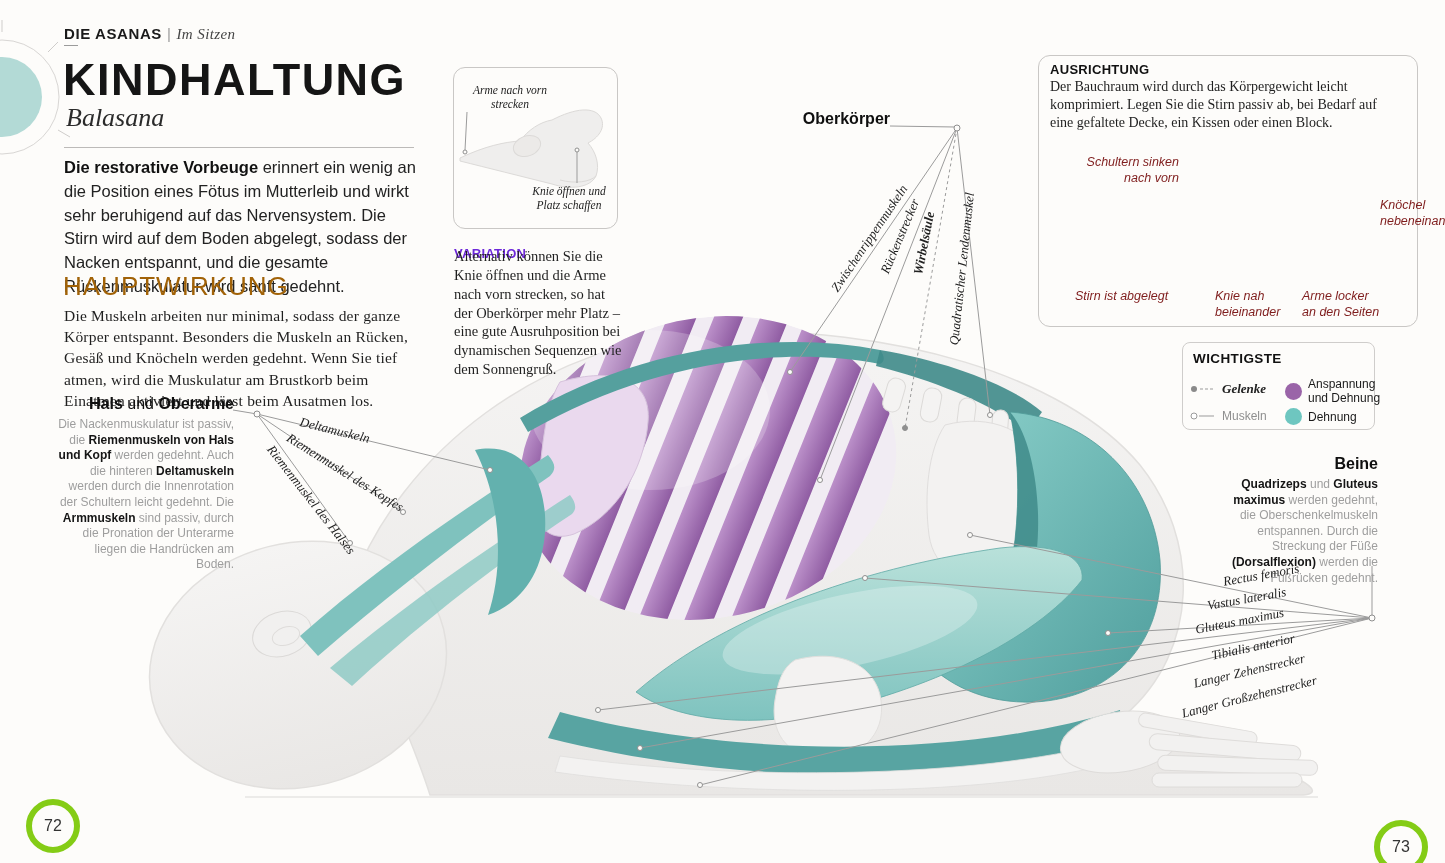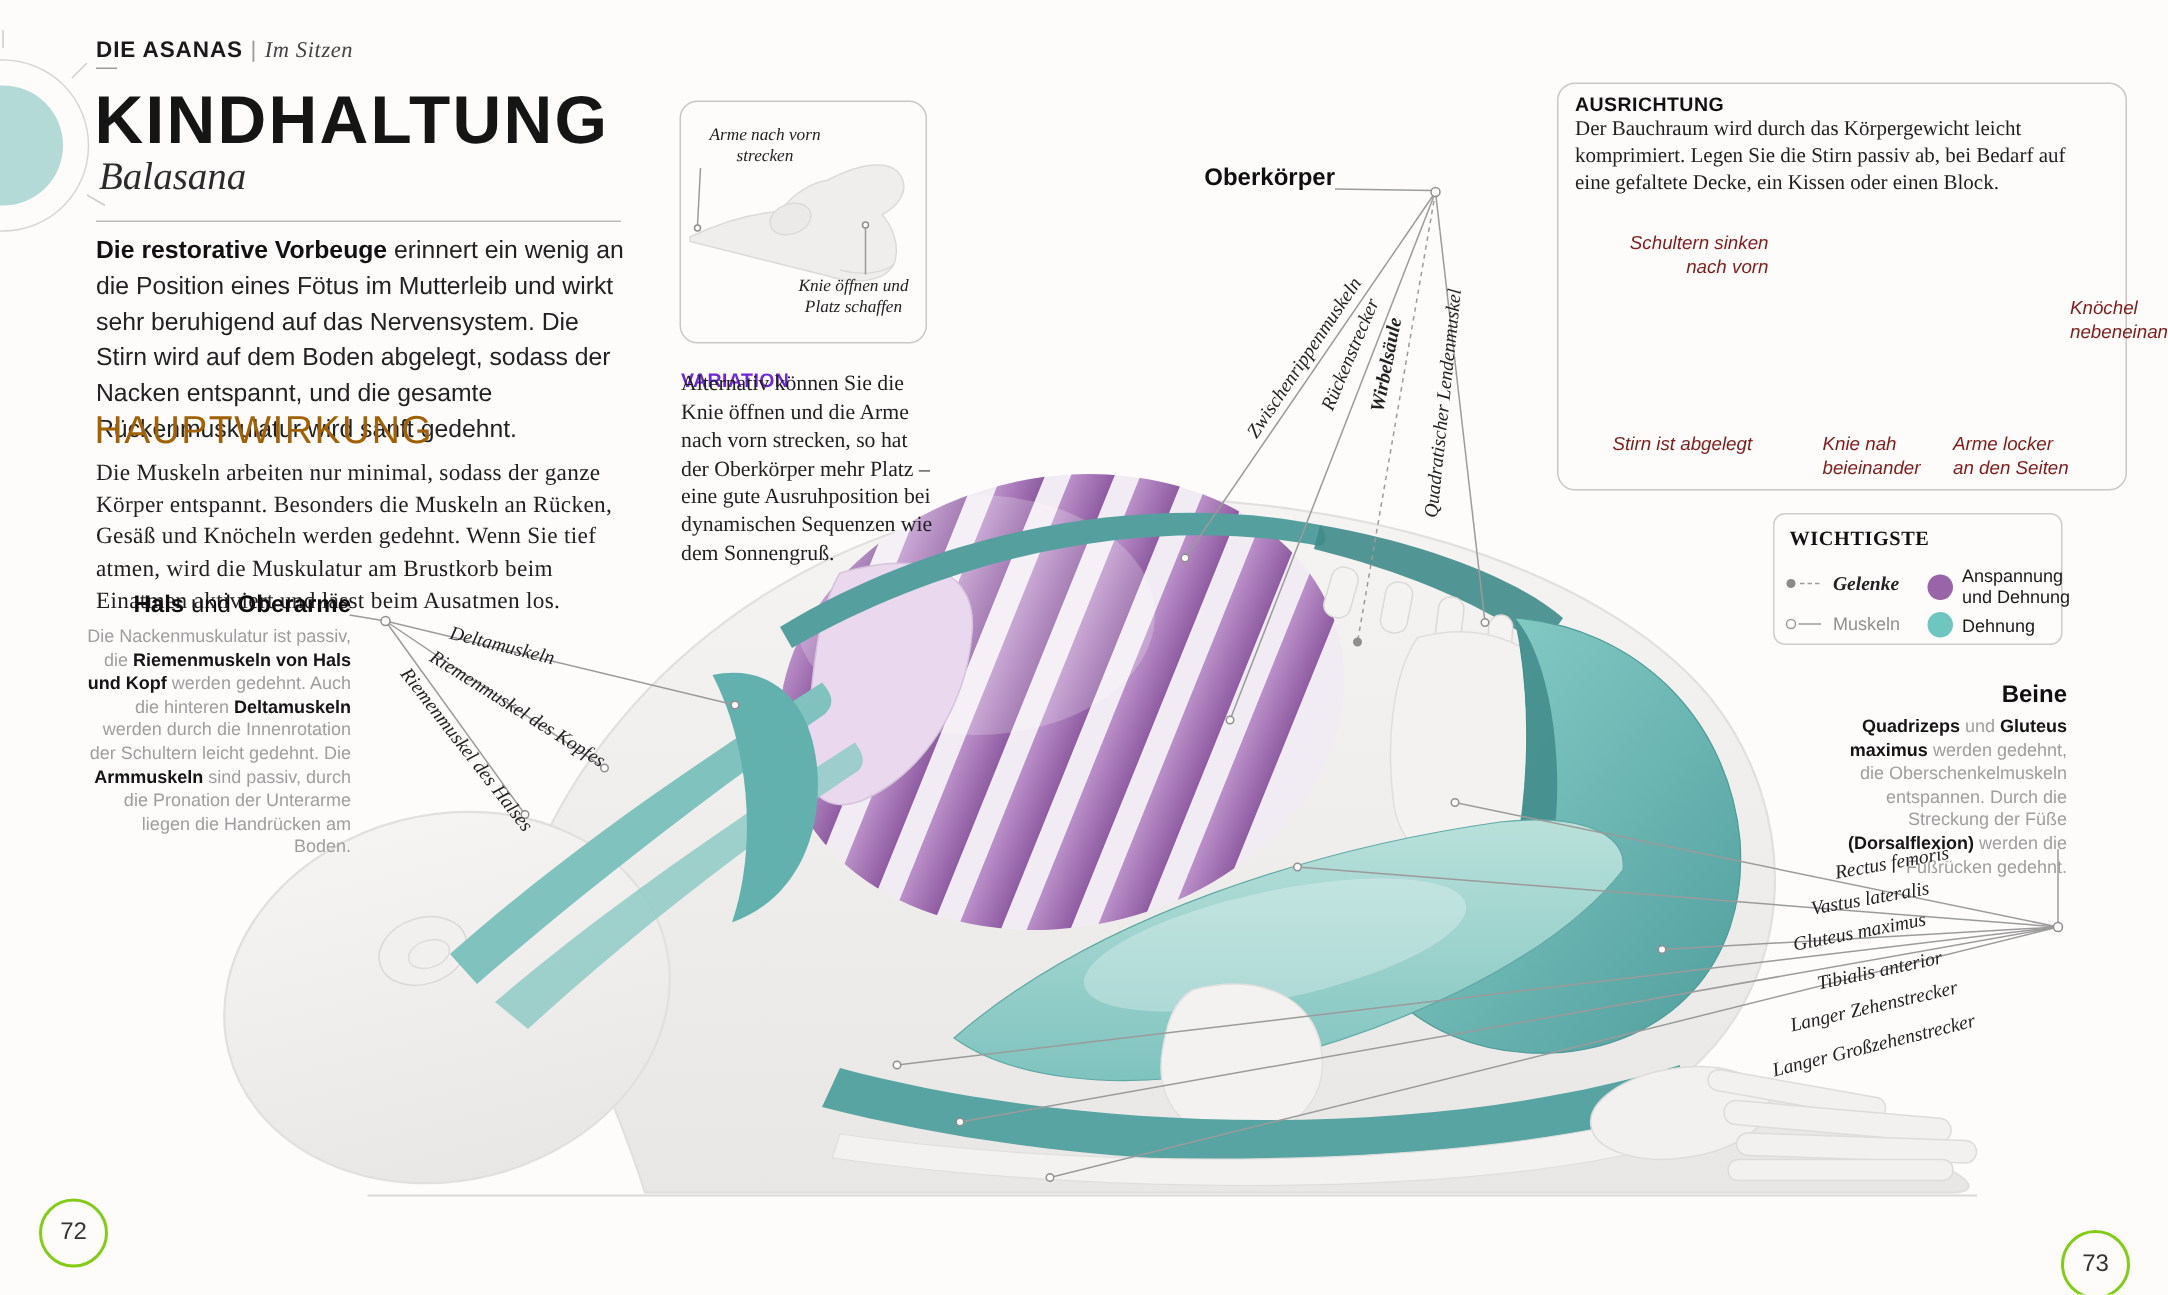--- a/index.html
+++ b/index.html
@@ -51,30 +51,30 @@
   .aus-box{left:1038px;top:55px;width:378px;height:270px;border:1.2px solid #c9c7c5;
            border-radius:12px;background:#fdfcfa;}
   .aus-heading{left:1050px;top:62px;font-size:13px;font-weight:700;letter-spacing:.3px;color:#111;}
   .aus-body{left:1050px;top:78px;width:342px;font-family:"Liberation Serif",serif;
             font-size:14px;line-height:1.28;color:#1f1f1f;}
   .aus-label{font-family:Liberation Sans, sans-serif;font-style:italic;font-size:12.5px;
              line-height:1.25;color:#7f1d1d;margin-left:33px;}
   
   .legend-box{left:1182px;top:342px;width:191px;height:86px;border:1.2px solid #cfcdcb;
               border-radius:8px;background:#fdfcfa;}
-  .legend-title{left:1193px;top:351px;font-size:13.5px;font-weight:700;letter-spacing:.4px;color:#111;font-family:Liberation Serif, serif;}
+  .legend-title{left:1193px;top:351px;font-size:13.5px;font-weight:700;letter-spacing:.4px;color:#111;}
   .legend-item{display:flex;align-items:center;gap:6px;margin-top:13px;}
   .legend-gelenke{left:1190px;top:368px;font-family:"Liberation Serif",serif;font-style:italic;
                   font-weight:700;font-size:13px;color:#222;}
   .legend-muskeln{left:1190px;top:396px;font-size:12px;color:#8f8f8f;}
   .swatch{width:17px;height:17px;border-radius:50%;flex:0 0 auto;}
   .legend-sw1{left:1285px;top:364px;font-size:12px;line-height:1.2;color:#1a1a1a;}
   .legend-sw2{left:1285px;top:395px;font-size:12px;color:#1a1a1a;}
   
-  .page-circle{width:42px;height:42px;border:2px solid #84cc16;border-radius:50%;
+  .page-circle{width:42px;height:42px;border:6px solid #84cc16;border-radius:50%;
                text-align:center;line-height:42px;font-size:16px;color:#333;background:#fdfcfa;}
   .pc-left{left:26px;top:799px;}
   .pc-right{left:1374px;top:820px;}
   svg.layer{position:absolute;left:0;top:0;}
 </style>
 </head>
 <body>
 
 <svg class="layer" width="1445" height="863" viewBox="0 0 1445 863">
   <defs>

